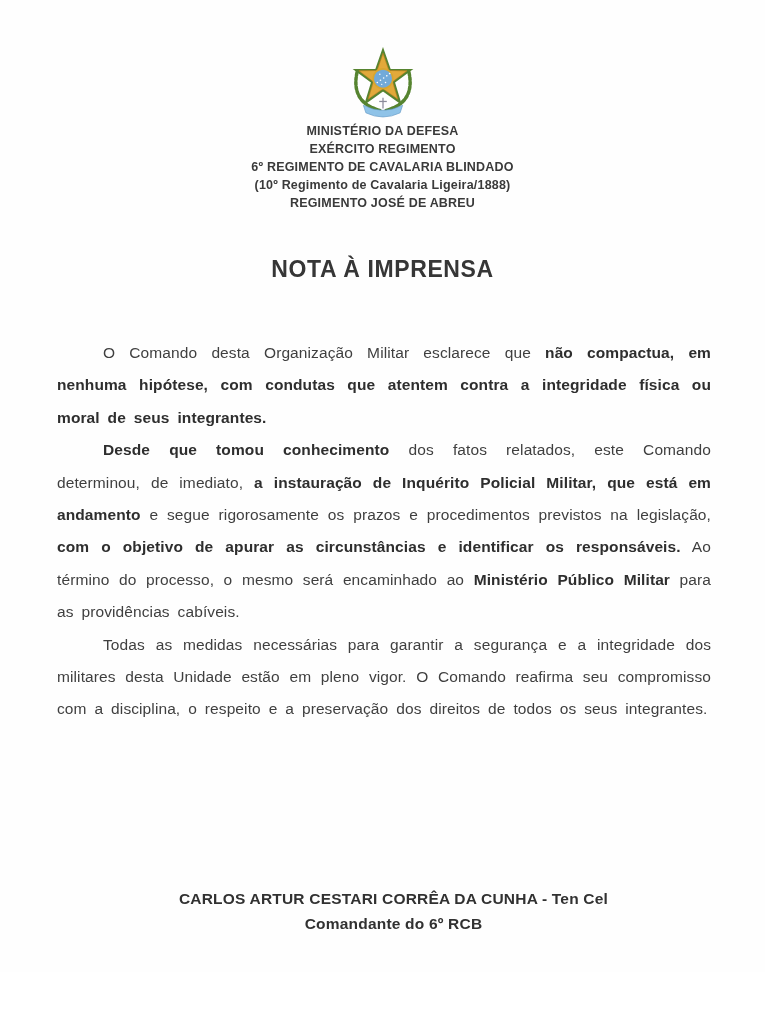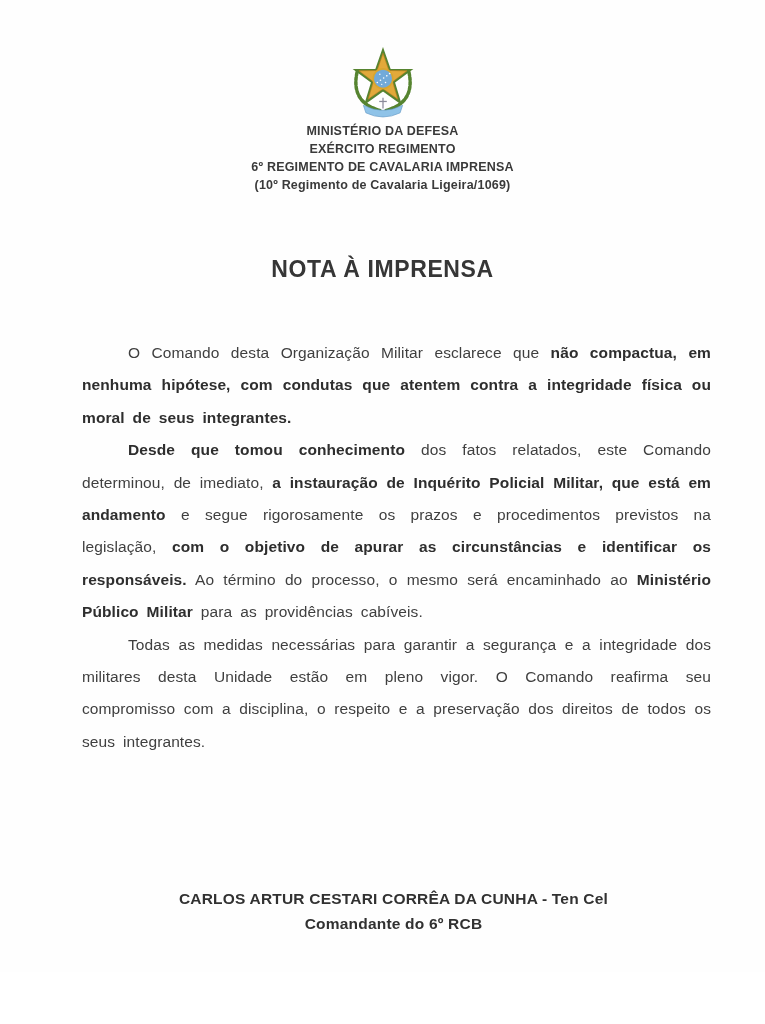--- a/index.html
+++ b/index.html
@@ -44,21 +44,21 @@
     position: absolute;
     top: 337px; left: 57px;
     width: 654px;
     font-size: 15.5px;
     line-height: 32.4px;
     text-align: justify;
     word-spacing: 3.5px;
     letter-spacing: 0.1px;
     color: #3f3f3f;
   }
-  .para { text-indent: 46px; margin-left: 25px; }
+  .para { text-indent: 46px; }
   .seg.bold { font-weight: bold; color: #2e2e2e; }
   .date-line {
     position: absolute;
     top: 768px; right: 59px;
     font-size: 15.5px;
     word-spacing: 2px;
     color: #3f3f3f;
   }
   .signature {
     position: absolute;
@@ -111,22 +111,23 @@
       <line x1="55" y1="80" x2="55" y2="97"></line>
       <line x1="49" y1="86" x2="61" y2="86"></line>
     </g>
 
     <path d="M24,92 Q55,108 86,92 L82,104 Q55,117 28,104 Z" stroke="#5f97c4" stroke-width="1" fill="#8fc3e8"></path>
   </svg>
 
   <div class="org-header">
     <div>MINISTÉRIO DA DEFESA</div>
     <div>EXÉRCITO REGIMENTO</div>
-    <div>6º REGIMENTO DE CAVALARIA IMPRENSA</div>
-    <div>(10º Regimento de Cavalaria Ligeira/1069)</div>
+    <div>6º REGIMENTO DE CAVALARIA BLINDADO</div>
+    <div>(10º Regimento de Cavalaria Ligeira/1888)</div>
+    <div>REGIMENTO JOSÉ DE ABREU</div>
   </div>
 
   <div class="doc-title">NOTA À IMPRENSA</div>
 
   <div class="doc-body">
       <p class="para"><span class="seg">O Comando desta Organização Militar esclarece que </span><span class="seg bold">não compactua, em nenhuma hipótese, com condutas que atentem contra a integridade física ou moral de seus integrantes.</span></p>
       <p class="para"><span class="seg bold">Desde que tomou conhecimento</span><span class="seg"> dos fatos relatados, este Comando determinou, de imediato, </span><span class="seg bold">a instauração de Inquérito Policial Militar, que está em andamento</span><span class="seg"> e segue rigorosamente os prazos e procedimentos previstos na legislação, </span><span class="seg bold">com o objetivo de apurar as circunstâncias e identificar os responsáveis.</span><span class="seg"> Ao término do processo, o mesmo será encaminhado ao </span><span class="seg bold">Ministério Público Militar</span><span class="seg"> para as providências cabíveis.</span></p>
       <p class="para"><span class="seg">Todas as medidas necessárias para garantir a segurança e a integridade dos militares desta Unidade estão em pleno vigor. O Comando reafirma seu compromisso com a disciplina, o respeito e a preservação dos direitos de todos os seus integrantes.</span></p>
     </div>
 

